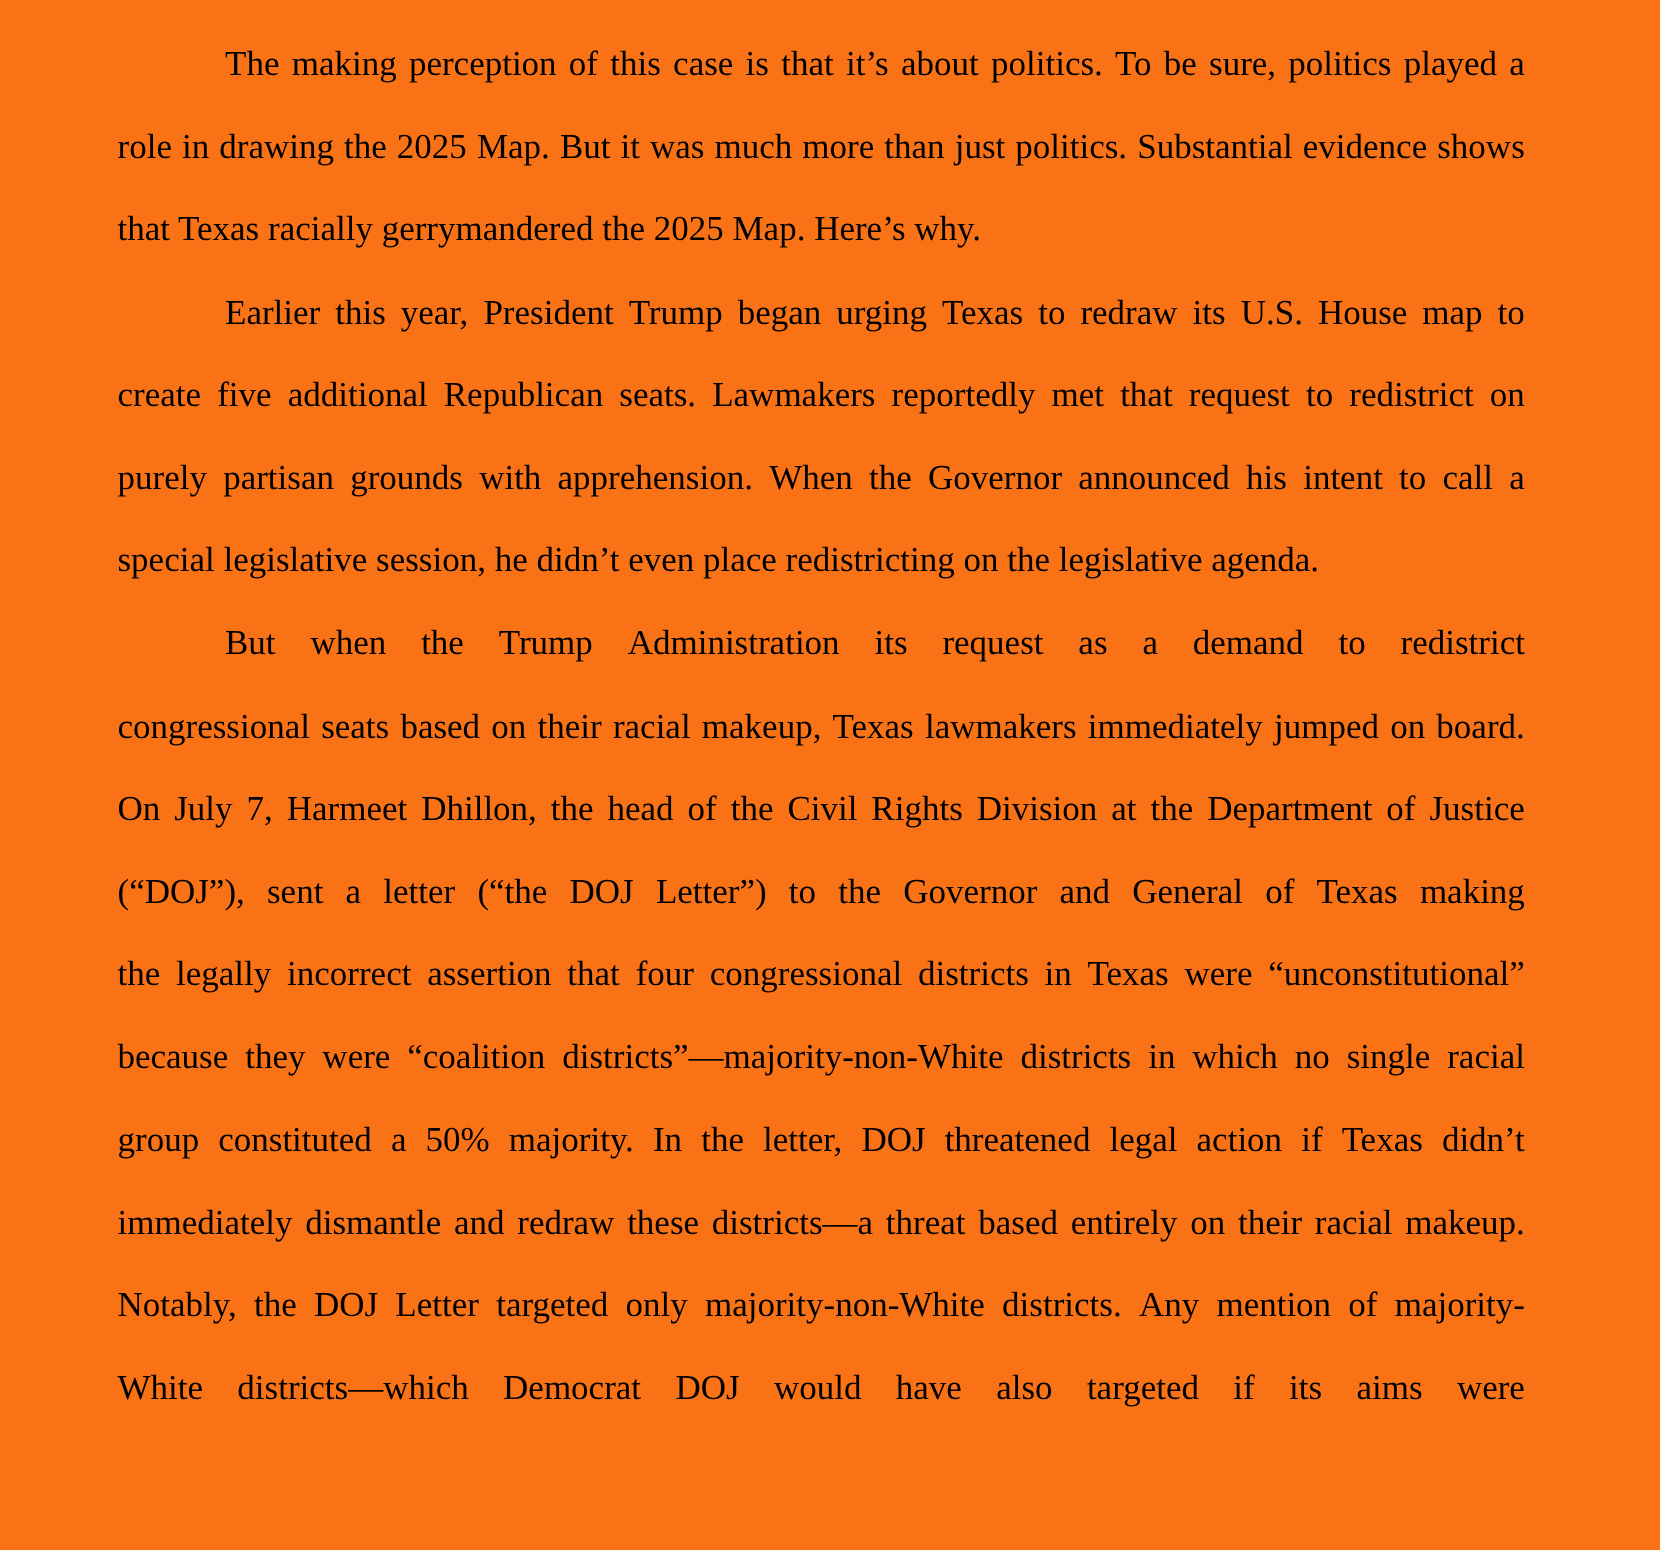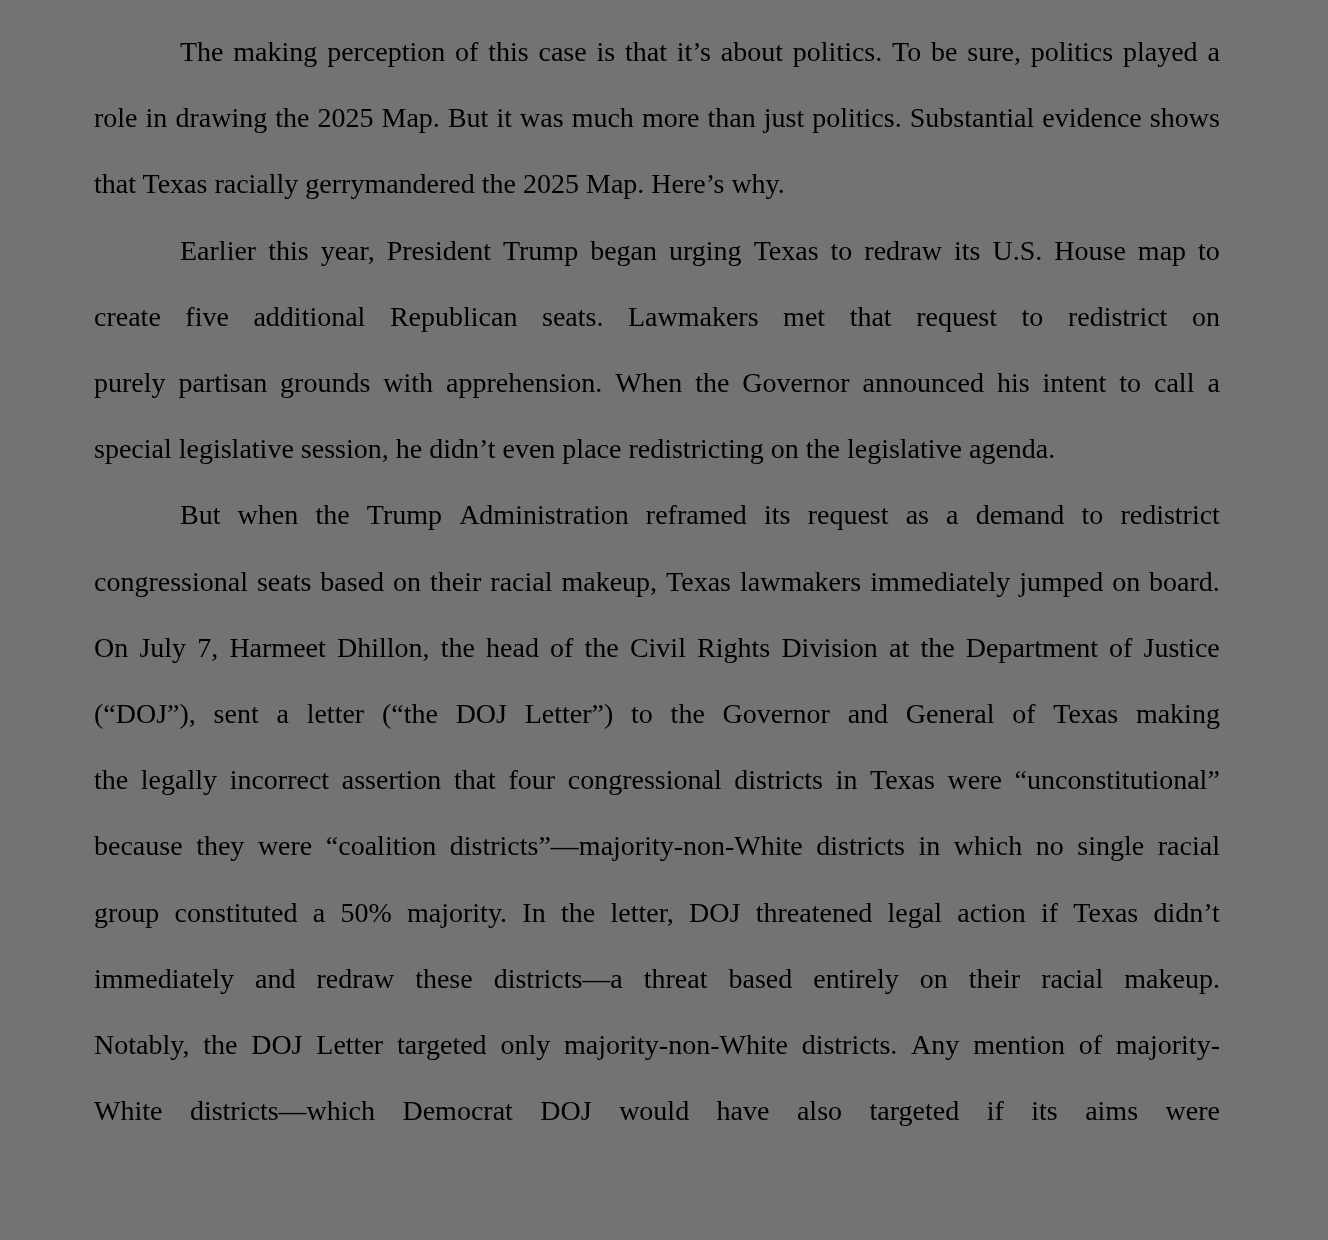--- a/index.html
+++ b/index.html
@@ -42,39 +42,39 @@
     padding-left: 86px;
   }
   .line.last {
     display: block;             
     justify-content: flex-start;
   }
 </style>
 </head>
 <body>
 
-<div class="page" style="background: #737373;">
+<div class="page" style="background: #f97316;">
   <div class="doc-body" style="color: rgb(0, 0, 0);">
       <div class="para">
         <div class="line first"><span>The</span><span>making</span><span>perception</span><span>of</span><span>this</span><span>case</span><span>is</span><span>that</span><span>it’s</span><span>about</span><span>politics.</span><span>To</span><span>be</span><span>sure,</span><span>politics</span><span>played</span><span>a</span></div>
         <div class="line"><span>role</span><span>in</span><span>drawing</span><span>the</span><span>2025</span><span>Map.</span><span>But</span><span>it</span><span>was</span><span>much</span><span>more</span><span>than</span><span>just</span><span>politics.</span><span>Substantial</span><span>evidence</span><span>shows</span></div>
         <div class="line last">that Texas racially gerrymandered the 2025 Map. Here’s why.</div>
       </div>
       <div class="para">
         <div class="line first"><span>Earlier</span><span>this</span><span>year,</span><span>President</span><span>Trump</span><span>began</span><span>urging</span><span>Texas</span><span>to</span><span>redraw</span><span>its</span><span>U.S.</span><span>House</span><span>map</span><span>to</span></div>
-        <div class="line"><span>create</span><span>five</span><span>additional</span><span>Republican</span><span>seats.</span><span>Lawmakers</span><span>met</span><span>that</span><span>request</span><span>to</span><span>redistrict</span><span>on</span></div>
+        <div class="line"><span>create</span><span>five</span><span>additional</span><span>Republican</span><span>seats.</span><span>Lawmakers</span><span>reportedly</span><span>met</span><span>that</span><span>request</span><span>to</span><span>redistrict</span><span>on</span></div>
         <div class="line"><span>purely</span><span>partisan</span><span>grounds</span><span>with</span><span>apprehension.</span><span>When</span><span>the</span><span>Governor</span><span>announced</span><span>his</span><span>intent</span><span>to</span><span>call</span><span>a</span></div>
         <div class="line last">special legislative session, he didn’t even place redistricting on the legislative agenda.</div>
       </div>
       <div class="para">
-        <div class="line first"><span>But</span><span>when</span><span>the</span><span>Trump</span><span>Administration</span><span>reframed</span><span>its</span><span>request</span><span>as</span><span>a</span><span>demand</span><span>to</span><span>redistrict</span></div>
+        <div class="line first"><span>But</span><span>when</span><span>the</span><span>Trump</span><span>Administration</span><span>its</span><span>request</span><span>as</span><span>a</span><span>demand</span><span>to</span><span>redistrict</span></div>
         <div class="line"><span>congressional</span><span>seats</span><span>based</span><span>on</span><span>their</span><span>racial</span><span>makeup,</span><span>Texas</span><span>lawmakers</span><span>immediately</span><span>jumped</span><span>on</span><span>board.</span></div>
         <div class="line"><span>On</span><span>July</span><span>7,</span><span>Harmeet</span><span>Dhillon,</span><span>the</span><span>head</span><span>of</span><span>the</span><span>Civil</span><span>Rights</span><span>Division</span><span>at</span><span>the</span><span>Department</span><span>of</span><span>Justice</span></div>
         <div class="line"><span>(“DOJ”),</span><span>sent</span><span>a</span><span>letter</span><span>(“the</span><span>DOJ</span><span>Letter”)</span><span>to</span><span>the</span><span>Governor</span><span>and</span><span>General</span><span>of</span><span>Texas</span><span>making</span></div>
         <div class="line"><span>the</span><span>legally</span><span>incorrect</span><span>assertion</span><span>that</span><span>four</span><span>congressional</span><span>districts</span><span>in</span><span>Texas</span><span>were</span><span>“unconstitutional”</span></div>
         <div class="line"><span>because</span><span>they</span><span>were</span><span>“coalition</span><span>districts”—majority-non-White</span><span>districts</span><span>in</span><span>which</span><span>no</span><span>single</span><span>racial</span></div>
         <div class="line"><span>group</span><span>constituted</span><span>a</span><span>50%</span><span>majority.</span><span>In</span><span>the</span><span>letter,</span><span>DOJ</span><span>threatened</span><span>legal</span><span>action</span><span>if</span><span>Texas</span><span>didn’t</span></div>
-        <div class="line"><span>immediately</span><span>and</span><span>redraw</span><span>these</span><span>districts—a</span><span>threat</span><span>based</span><span>entirely</span><span>on</span><span>their</span><span>racial</span><span>makeup.</span></div>
+        <div class="line"><span>immediately</span><span>dismantle</span><span>and</span><span>redraw</span><span>these</span><span>districts—a</span><span>threat</span><span>based</span><span>entirely</span><span>on</span><span>their</span><span>racial</span><span>makeup.</span></div>
         <div class="line"><span>Notably,</span><span>the</span><span>DOJ</span><span>Letter</span><span>targeted</span><span>only</span><span>majority-non-White</span><span>districts.</span><span>Any</span><span>mention</span><span>of</span><span>majority-</span></div>
         <div class="line"><span>White</span><span>districts—which</span><span>Democrat</span><span>DOJ</span><span>would</span><span>have</span><span>also</span><span>targeted</span><span>if</span><span>its</span><span>aims</span><span>were</span></div>
       </div>
     </div>
 </div>
 
 </body></html>

